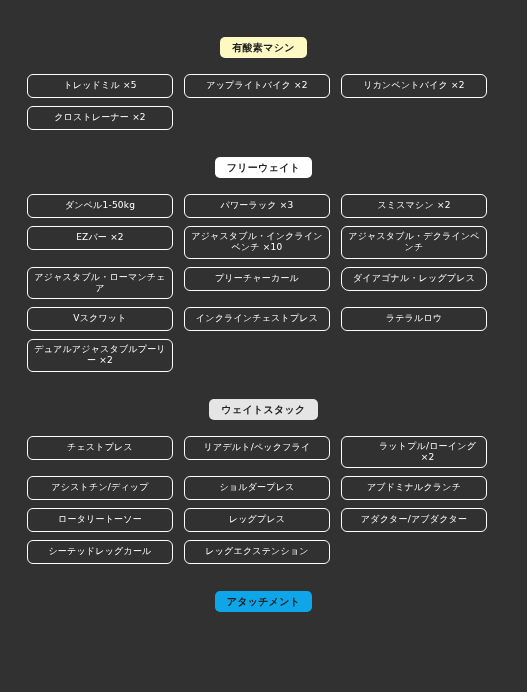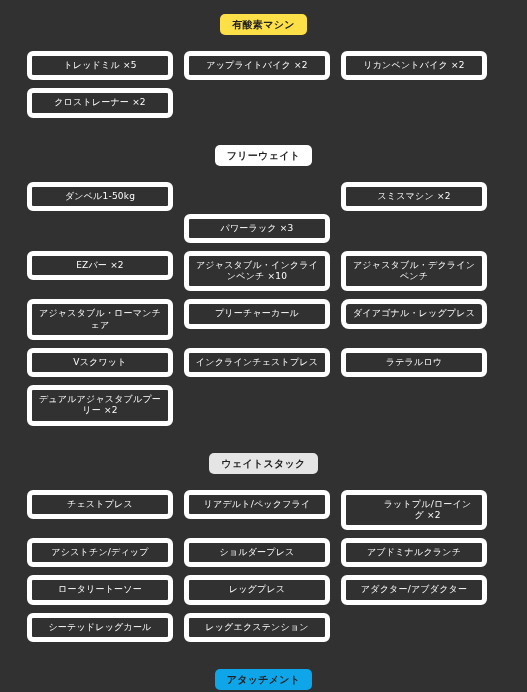--- a/index.html
+++ b/index.html
@@ -50,21 +50,21 @@
   .grid {
     display: grid;
     grid-template-columns: repeat(3, 146px);
     column-gap: 11px;
     row-gap: 8px;
     justify-content: start;
     align-items: start;
   }
 
   .item {
-    border: 5px solid #f9a8d4;
+    border: 1px solid #f9a8d4;
     border-radius: 6px;
     color: #ffffff;
     background: transparent;
     font-size: 9px;
     letter-spacing: 0.2px;
     line-height: 1.25;
     min-height: 24px;
     box-sizing: border-box;
     padding: 4px 6px;
     display: flex;
@@ -82,40 +82,40 @@
 
   .grid-wrap { padding-top: 16px; }
 </style>
 </head>
 <body style="background: rgb(49, 49, 49);">
 
 <div id="page">
 
   <div class="section sec-cardio">
     <div class="section-header-row">
-      <span class="section-chip" style="background: #fde047; color: rgb(34, 34, 34);">有酸素マシン</span>
+      <span class="section-chip" style="background: #fef9c3; color: rgb(34, 34, 34); margin-top: 23px;">有酸素マシン</span>
     </div>
     <div class="grid-wrap">
       <div class="grid" id="grid-cardio">
           <div class="item" style="border-color: rgb(255, 255, 255); color: rgb(255, 255, 255);">トレッドミル ×5</div>
           <div class="item" style="border-color: rgb(255, 255, 255); color: rgb(255, 255, 255);">アップライトバイク ×2</div>
           <div class="item" style="border-color: rgb(255, 255, 255); color: rgb(255, 255, 255);">リカンベントバイク ×2</div>
           <div class="item" style="border-color: rgb(255, 255, 255); color: rgb(255, 255, 255);">クロストレーナー ×2</div>
         </div>
     </div>
   </div>
 
   <div class="section sec-freeweight">
     <div class="section-header-row">
       <span class="section-chip" style="background: rgb(255, 255, 255); color: rgb(34, 34, 34);">フリーウェイト</span>
     </div>
     <div class="grid-wrap">
       <div class="grid" id="grid-freeweight">
           <div class="item" style="border-color: rgb(255, 255, 255); color: rgb(255, 255, 255);">ダンベル1-50kg</div>
-          <div class="item" style="border-color: rgb(255, 255, 255); color: rgb(255, 255, 255); margin-top: 32px;">パワーラック ×3</div>
+          <div class="item" style="border-color: rgb(255, 255, 255); color: rgb(255, 255, 255);">パワーラック ×3</div>
           <div class="item" style="border-color: rgb(255, 255, 255); color: rgb(255, 255, 255);">スミスマシン ×2</div>
           <div class="item" style="border-color: rgb(255, 255, 255); color: rgb(255, 255, 255);">EZバー ×2</div>
           <div class="item" style="border-color: rgb(255, 255, 255); color: rgb(255, 255, 255);">アジャスタブル・インクラインベンチ ×10</div>
           <div class="item" style="border-color: rgb(255, 255, 255); color: rgb(255, 255, 255);">アジャスタブル・デクラインベンチ</div>
           <div class="item" style="border-color: rgb(255, 255, 255); color: rgb(255, 255, 255);">アジャスタブル・ローマンチェア</div>
           <div class="item" style="border-color: rgb(255, 255, 255); color: rgb(255, 255, 255);">プリーチャーカール</div>
           <div class="item" style="border-color: rgb(255, 255, 255); color: rgb(255, 255, 255); border-radius: 8px;">ダイアゴナル・レッグプレス</div>
           <div class="item" style="border-color: rgb(255, 255, 255); color: rgb(255, 255, 255);">Vスクワット</div>
           <div class="item" style="border-color: rgb(255, 255, 255); color: rgb(255, 255, 255);">インクラインチェストプレス</div>
           <div class="item" style="border-color: rgb(255, 255, 255); color: rgb(255, 255, 255);">ラテラルロウ</div>

